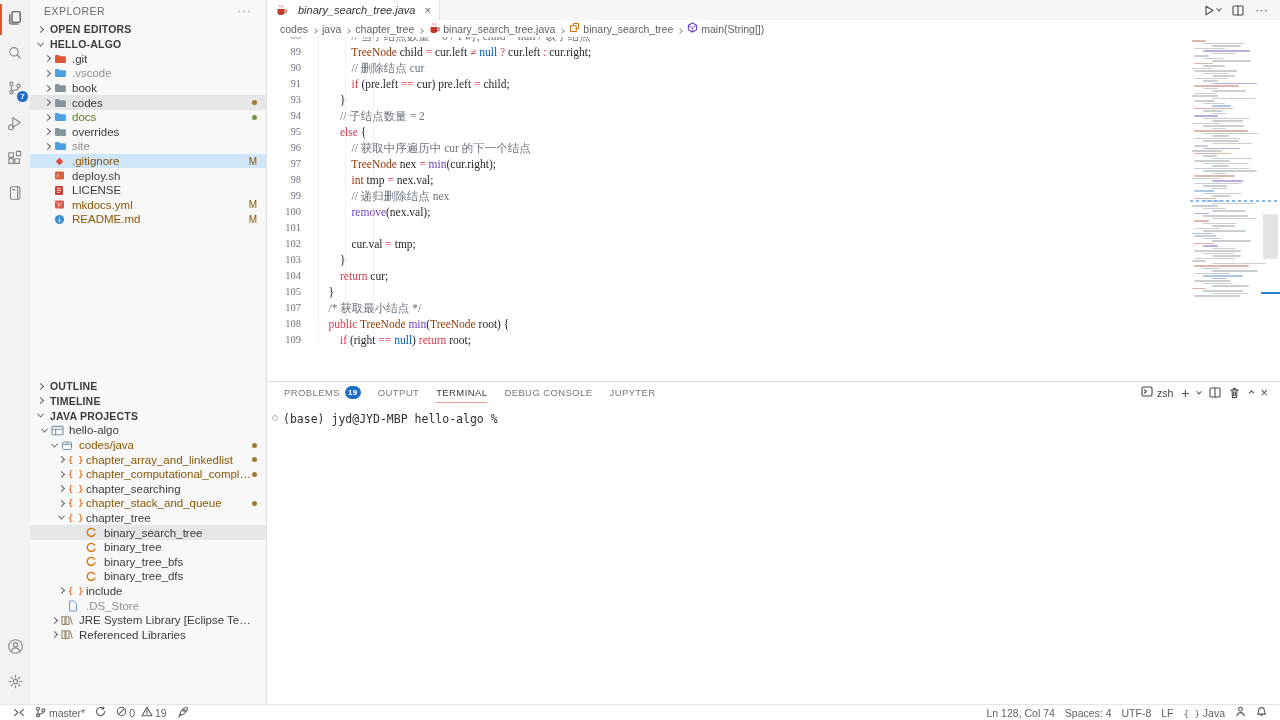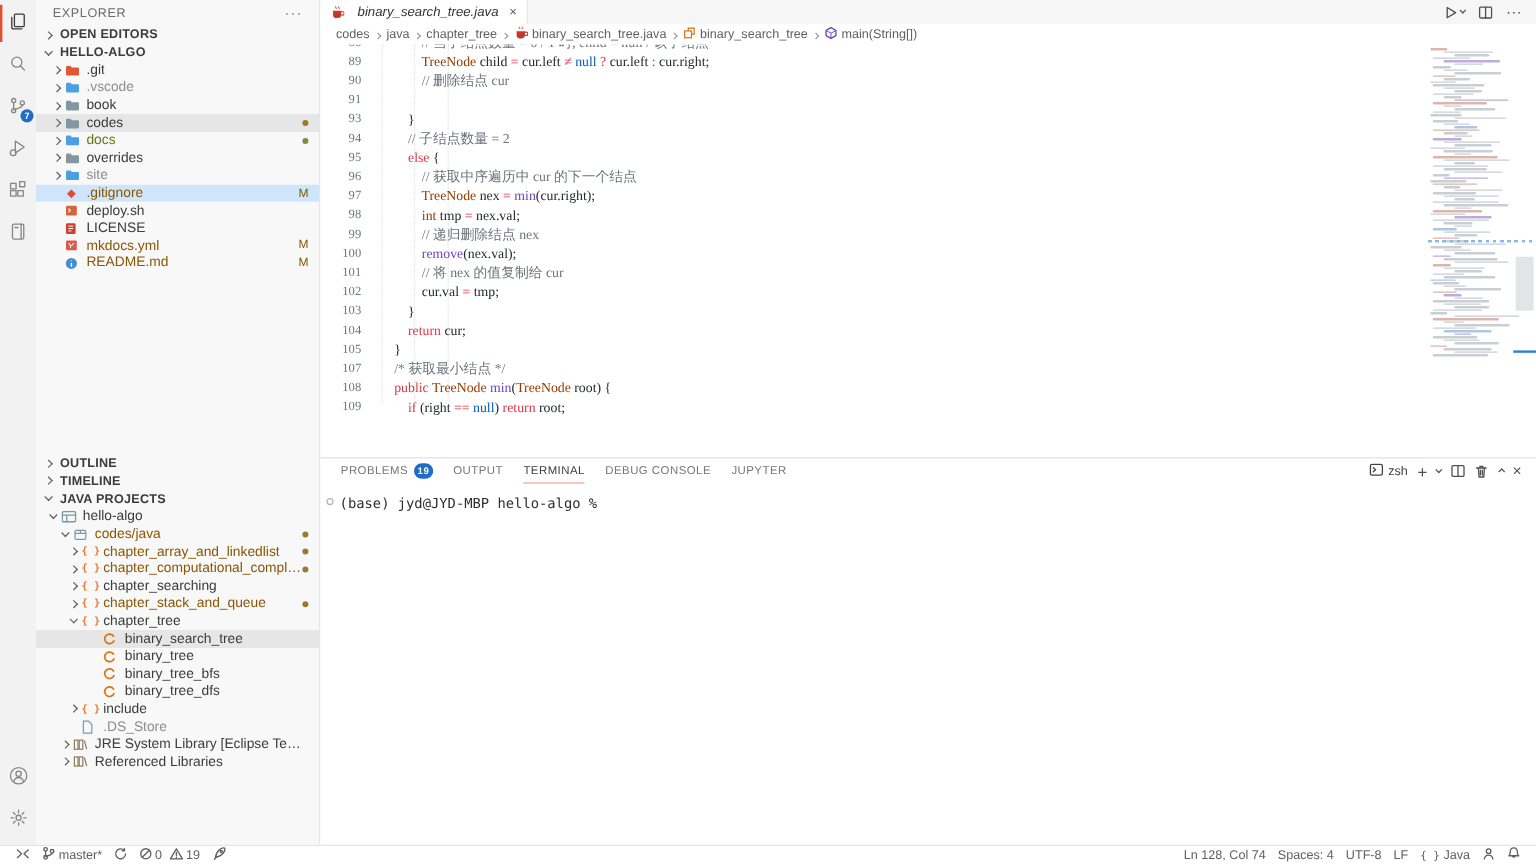--- a/index.html
+++ b/index.html
@@ -554,20 +554,21 @@
             <div class="code-line">
               <span class="ln">89</span>
               <span class="ct">            <span class="t">TreeNode</span><span class="p"> child </span><span class="o">=</span><span class="p"> cur.left </span><span class="o">≠</span><span class="p"> </span><span class="n">null</span><span class="p"> </span><span class="o">?</span><span class="p"> cur.left </span><span class="o">:</span><span class="p"> cur.right;</span></span>
             </div>
             <div class="code-line">
               <span class="ln">90</span>
               <span class="ct">            <span class="c">// 删除结点 cur</span></span>
             </div>
             <div class="code-line">
               <span class="ln">91</span>
+              <span class="ct">            <span class="k">if</span><span class="p"> (pre.left </span><span class="o">==</span><span class="p"> cur) pre.left </span><span class="o">=</span><span class="p"> child;</span></span>
             </div>
             <div class="code-line">
               <span class="ln">93</span>
               <span class="ct">        <span class="p">}</span></span>
             </div>
             <div class="code-line">
               <span class="ln">94</span>
               <span class="ct">        <span class="c">// 子结点数量 = 2</span></span>
             </div>
             <div class="code-line">
@@ -589,21 +590,20 @@
             <div class="code-line">
               <span class="ln">99</span>
               <span class="ct">            <span class="c">// 递归删除结点 nex</span></span>
             </div>
             <div class="code-line">
               <span class="ln">100</span>
               <span class="ct">            <span class="f">remove</span><span class="p">(nex.val);</span></span>
             </div>
             <div class="code-line">
               <span class="ln">101</span>
-              <span class="ct">            <span class="c">// 将 nex 的值复制给 cur</span></span>
             </div>
             <div class="code-line">
               <span class="ln">102</span>
               <span class="ct">            <span class="p">cur.val </span><span class="o">=</span><span class="p"> tmp;</span></span>
             </div>
             <div class="code-line">
               <span class="ln">103</span>
               <span class="ct">        <span class="p">}</span></span>
             </div>
             <div class="code-line">

